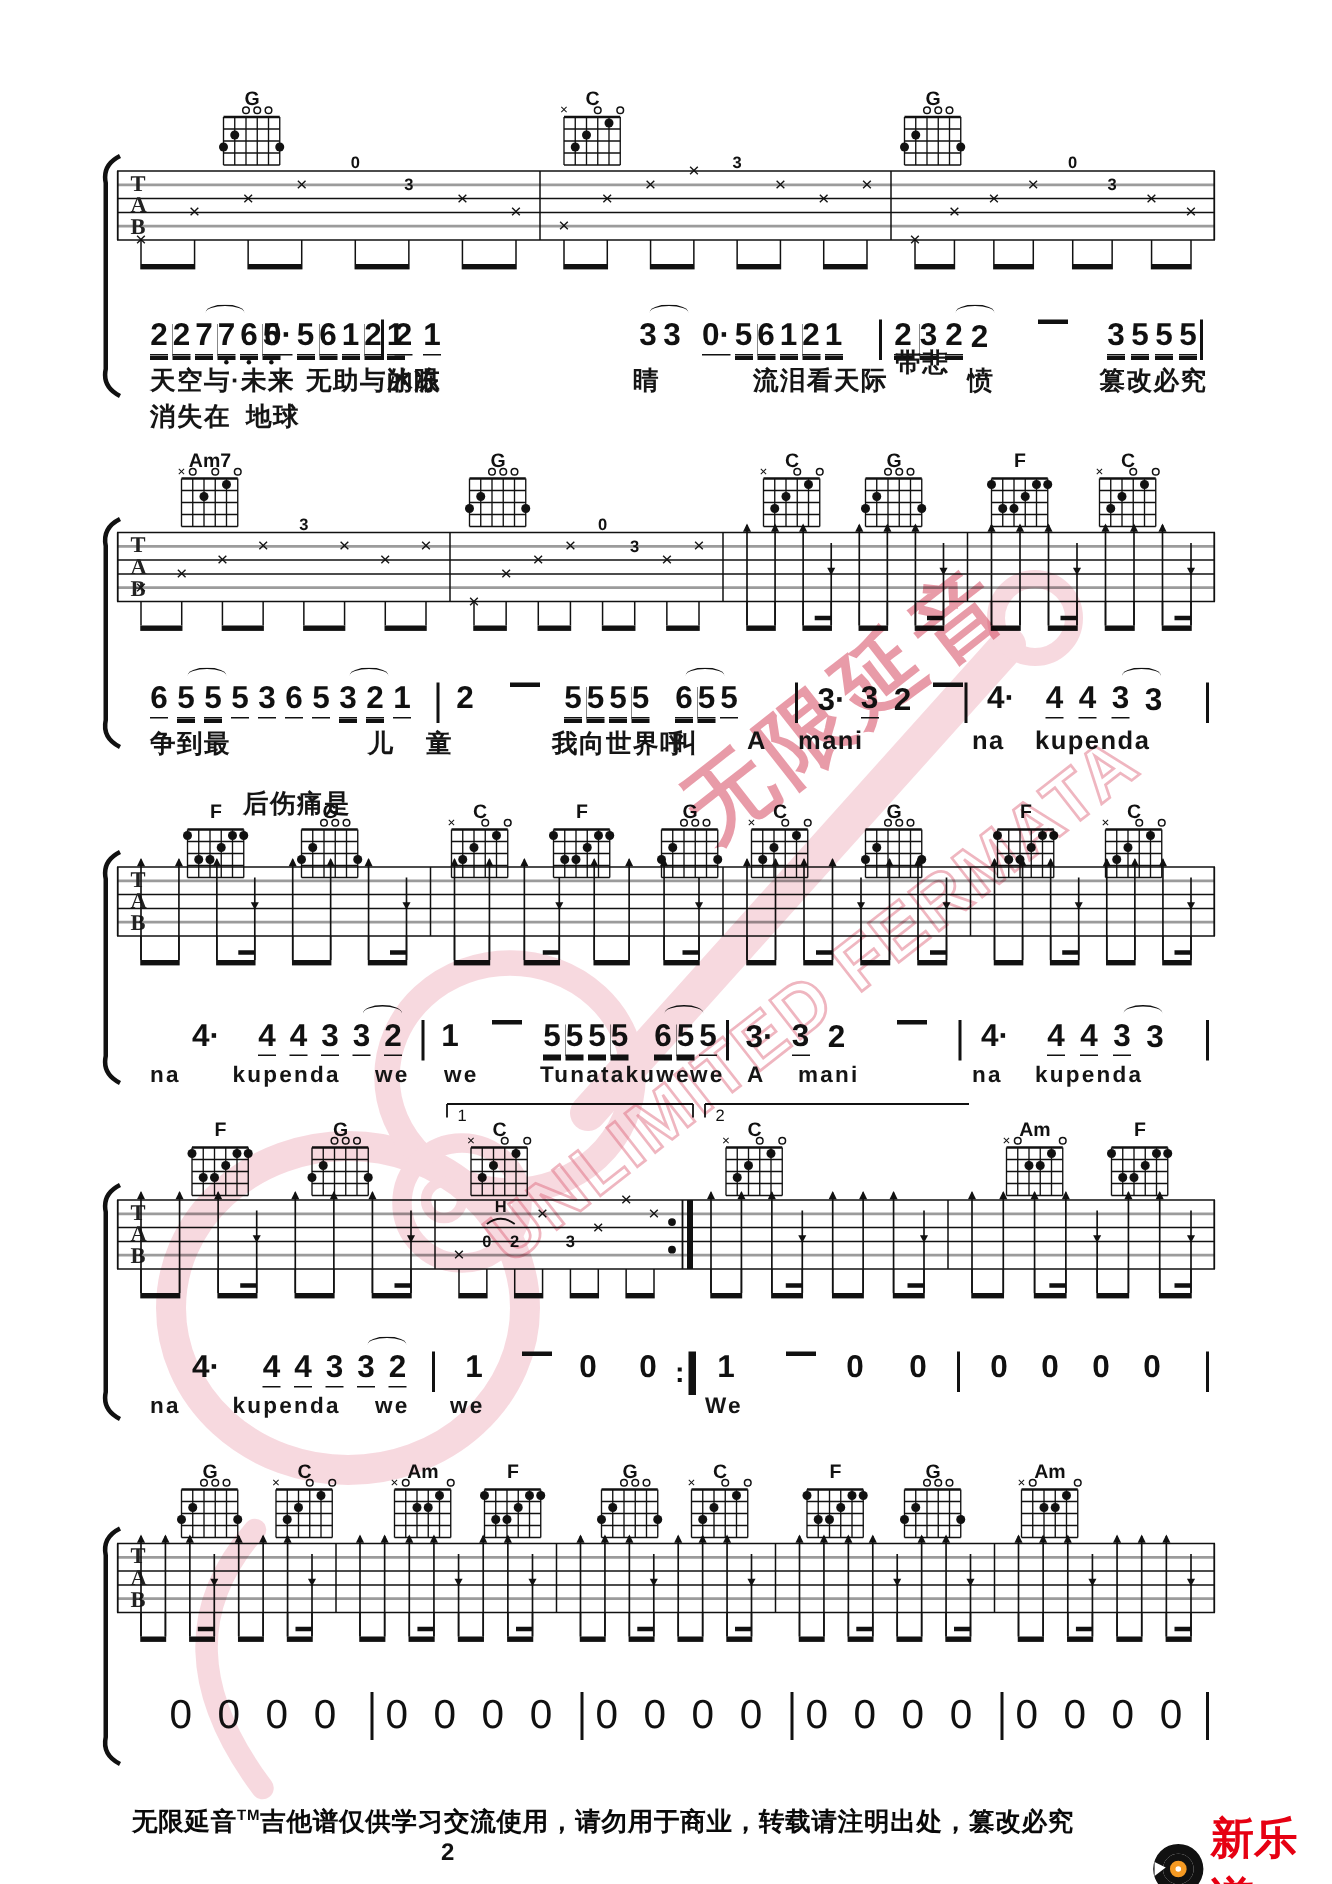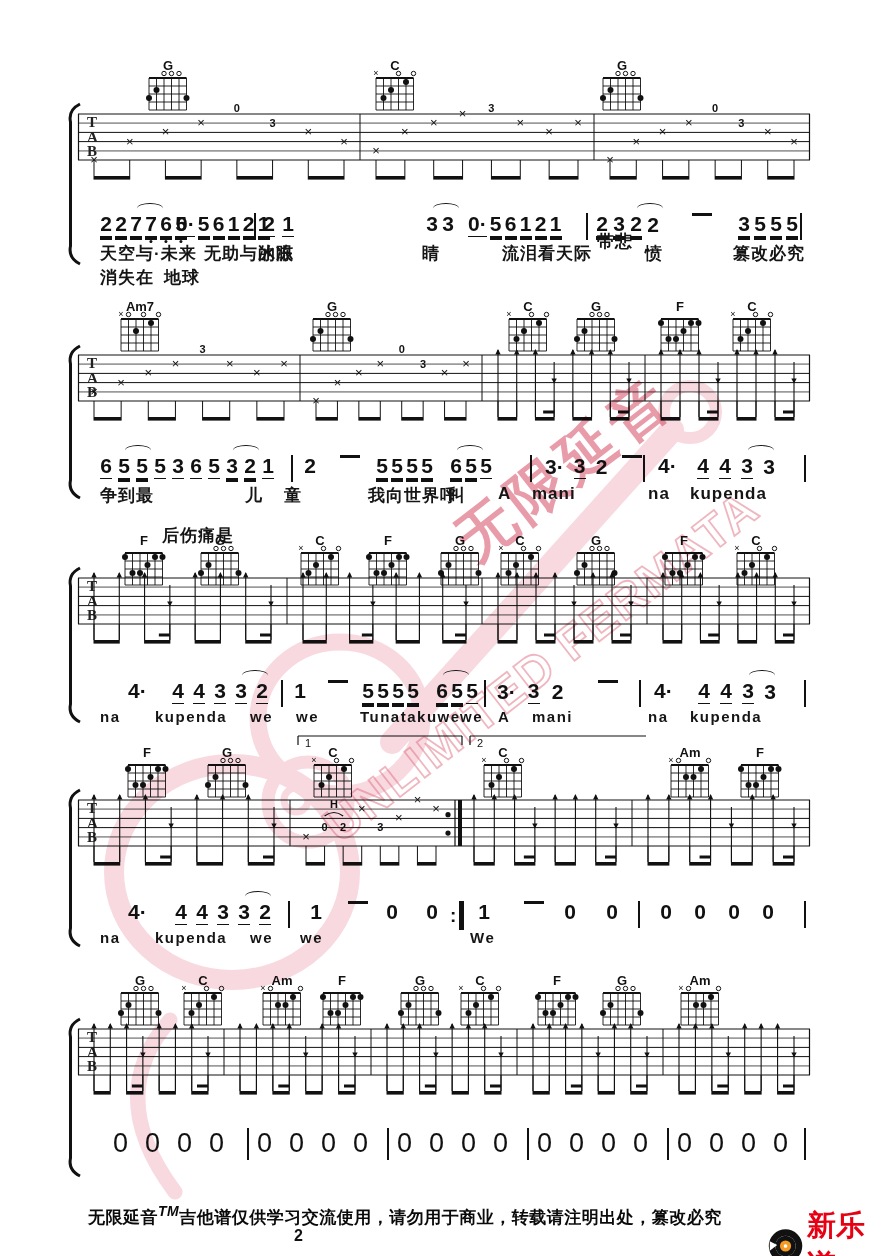--- a/index.html
+++ b/index.html
@@ -29,21 +29,21 @@
   .jdash{display:inline-block;width:20px;height:3px;background:#111;margin-bottom:9px;}
   .jrep{display:flex;align-items:center;gap:3px;}
   .jrep .rdots{font:700 19px "Liberation Sans",sans-serif;line-height:1;}
   .jrep .rbar{width:4.5px;height:29px;background:#111;}
   .lyr{position:absolute;white-space:nowrap;font-weight:700;color:#151515;}
   .lyr.cjk{font-size:17px;letter-spacing:1px;}
   .lyr.lat{font-size:15px;letter-spacing:1.5px;}
   #watermark{position:absolute;left:0;top:0;mix-blend-mode:multiply;pointer-events:none;}
   .footer{position:absolute;left:88px;top:1203px;width:700px;font-size:17px;font-weight:700;
           letter-spacing:0.5px;color:#0a0a0a;white-space:nowrap;}
-  .footer sup{font-size:14px;font-style:italic;}
+  .footer sup{font-size:10px;}
   .pagenum{position:absolute;left:294px;top:1227px;font-size:16px;font-weight:700;}
   .brand{position:absolute;left:766px;top:1206px;display:flex;align-items:center;gap:2px;}
   .brandtext{font-size:29px;font-weight:900;color:#e60012;letter-spacing:0px;
              font-family:"Liberation Sans",sans-serif;}
 </style>
 </head>
 <body>
 
 <div id="sheet">
   <svg id="watermark" width="888" height="1256" viewBox="0 0 888 1256">

